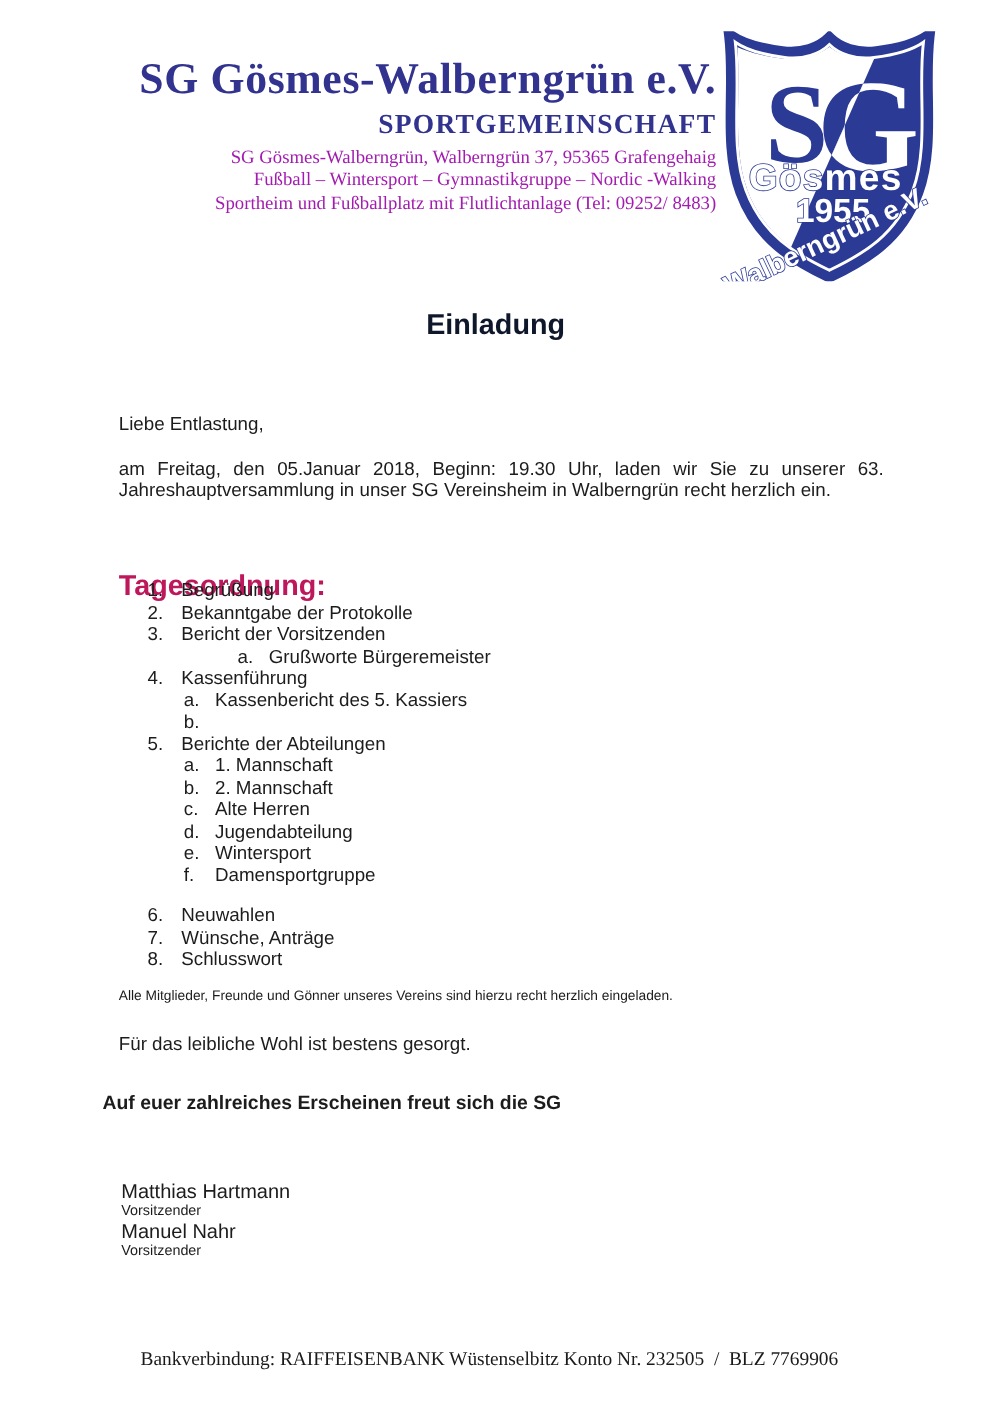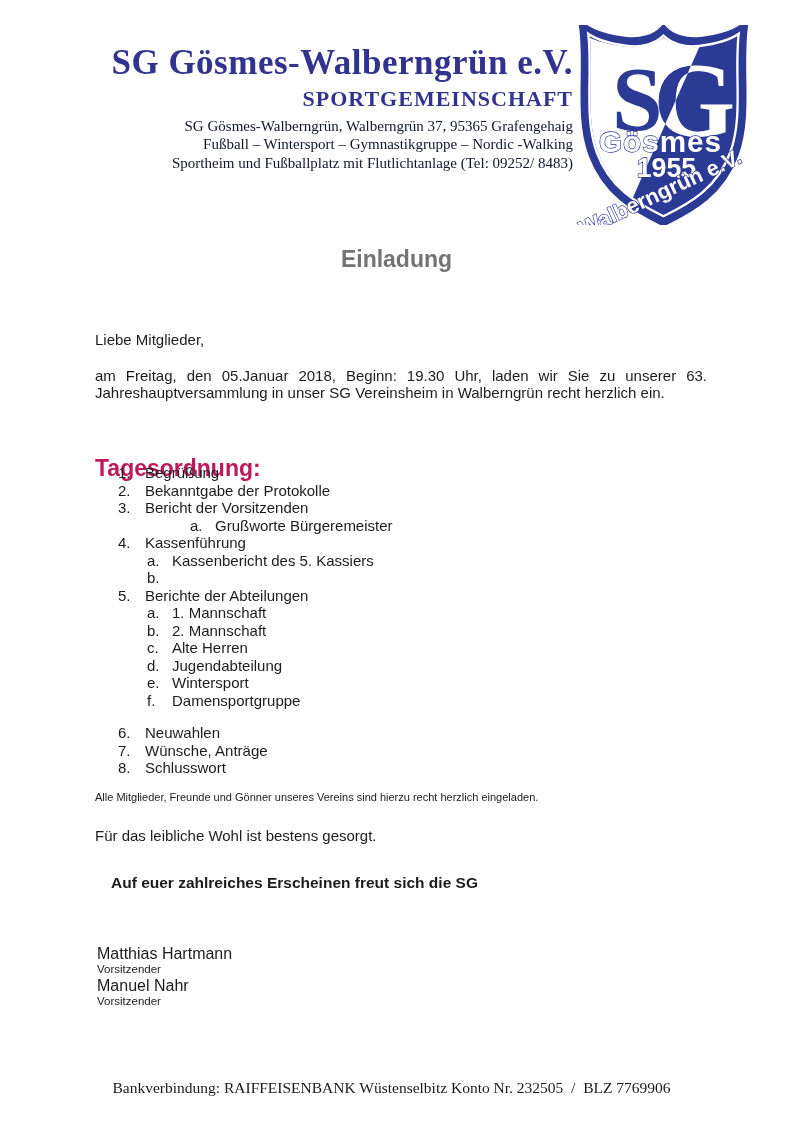--- a/index.html
+++ b/index.html
@@ -32,41 +32,41 @@
   }
   .club-subtitle {
     font-size: 22px;
     font-weight: bold;
     letter-spacing: 1px;
     margin-top: 3px;
   }
   .club-address {
     margin-top: 5px;
     font-size: 15px;
-    color: #0f172a;
+    color: #a21caf;
     line-height: 1.25;
   }
   .club-address div { white-space: nowrap; }
 
   
   .club-logo {
     position: absolute;
     left: 571px; top: 25px;
     width: 185px; height: 200px;
   }
 
   
   .doc-title {
     position: absolute;
     left: 0; right: 0; top: 245px;
     text-align: center;
     font-size: 23px;
     font-weight: bold;
     line-height: 28px;
-    color: #737373;
+    color: #0f172a;
   }
 
   
   .salutation { position: absolute; left: 95px; top: 331px; font-size: 15px; }
   .intro {
     position: absolute; left: 95px; top: 367px;
     width: 612px;
     font-size: 15px;
     line-height: 17px;
     text-align: justify;
@@ -80,21 +80,21 @@
   .agenda-row { display: flex; line-height: 17.5px; }
   .agenda-row.gap { margin-top: 15px; }
   .lvl1 { padding-left: 23px; }
   .lvl2 { padding-left: 52px; }
   .lvl3 { padding-left: 95px; }
   .lvl1 .marker { width: 27px; flex: 0 0 27px; }
   .lvl2 .marker, .lvl3 .marker { width: 25px; flex: 0 0 25px; }
 
   .closing-1 { position: absolute; left: 95px; top: 791px; width: 620px; font-size: 11px; }
   .closing-2 { position: absolute; left: 95px; top: 827px; width: 620px; font-size: 15px; }
-  .closing-bold { position: absolute; left: 111px; top: 874px; width: 620px; font-size: 15.5px; font-weight: bold; }
+  .closing-bold { position: absolute; left: 82px; top: 874px; width: 620px; font-size: 15.5px; font-weight: bold; }
 
   
   .signatures { position: absolute; left: 97px; top: 944px; display: flex; flex-direction: column; }
   .signature { margin-right: 0; }
   .signature:first-child { width: 141px; }
   .sig-name { font-size: 16px; line-height: 19px; white-space: nowrap; }
   .sig-role { font-size: 11.5px; line-height: 13px; }
 
   
   .footer {
@@ -161,21 +161,21 @@
         <text x="95" y="154" font-size="27">1955</text>
         <text x="92" y="176" font-size="22" transform="rotate(-25 92 176)">Walberngrün e.V.</text>
       </g>
     </svg>
   </div>
 
   <div class="doc-title">
     <div>Einladung</div>
   </div>
 
-  <div class="salutation">Liebe Mitglieder,</div>
+  <div class="salutation">Liebe Entlastung,</div>
   <p class="intro">am Freitag, den 05.Januar 2018, Beginn: 19.30 Uhr, laden wir Sie zu unserer 63. Jahreshauptversammlung in unser SG Vereinsheim in Walberngrün recht herzlich ein.</p>
 
   <div class="agenda-heading">Tagesordnung:</div>
 
   <div class="agenda">
     <div class="agenda-row lvl1">
         <span class="marker">1.</span>
         <span>Begrüßung</span>
       </div>
     <div class="agenda-row lvl1">

